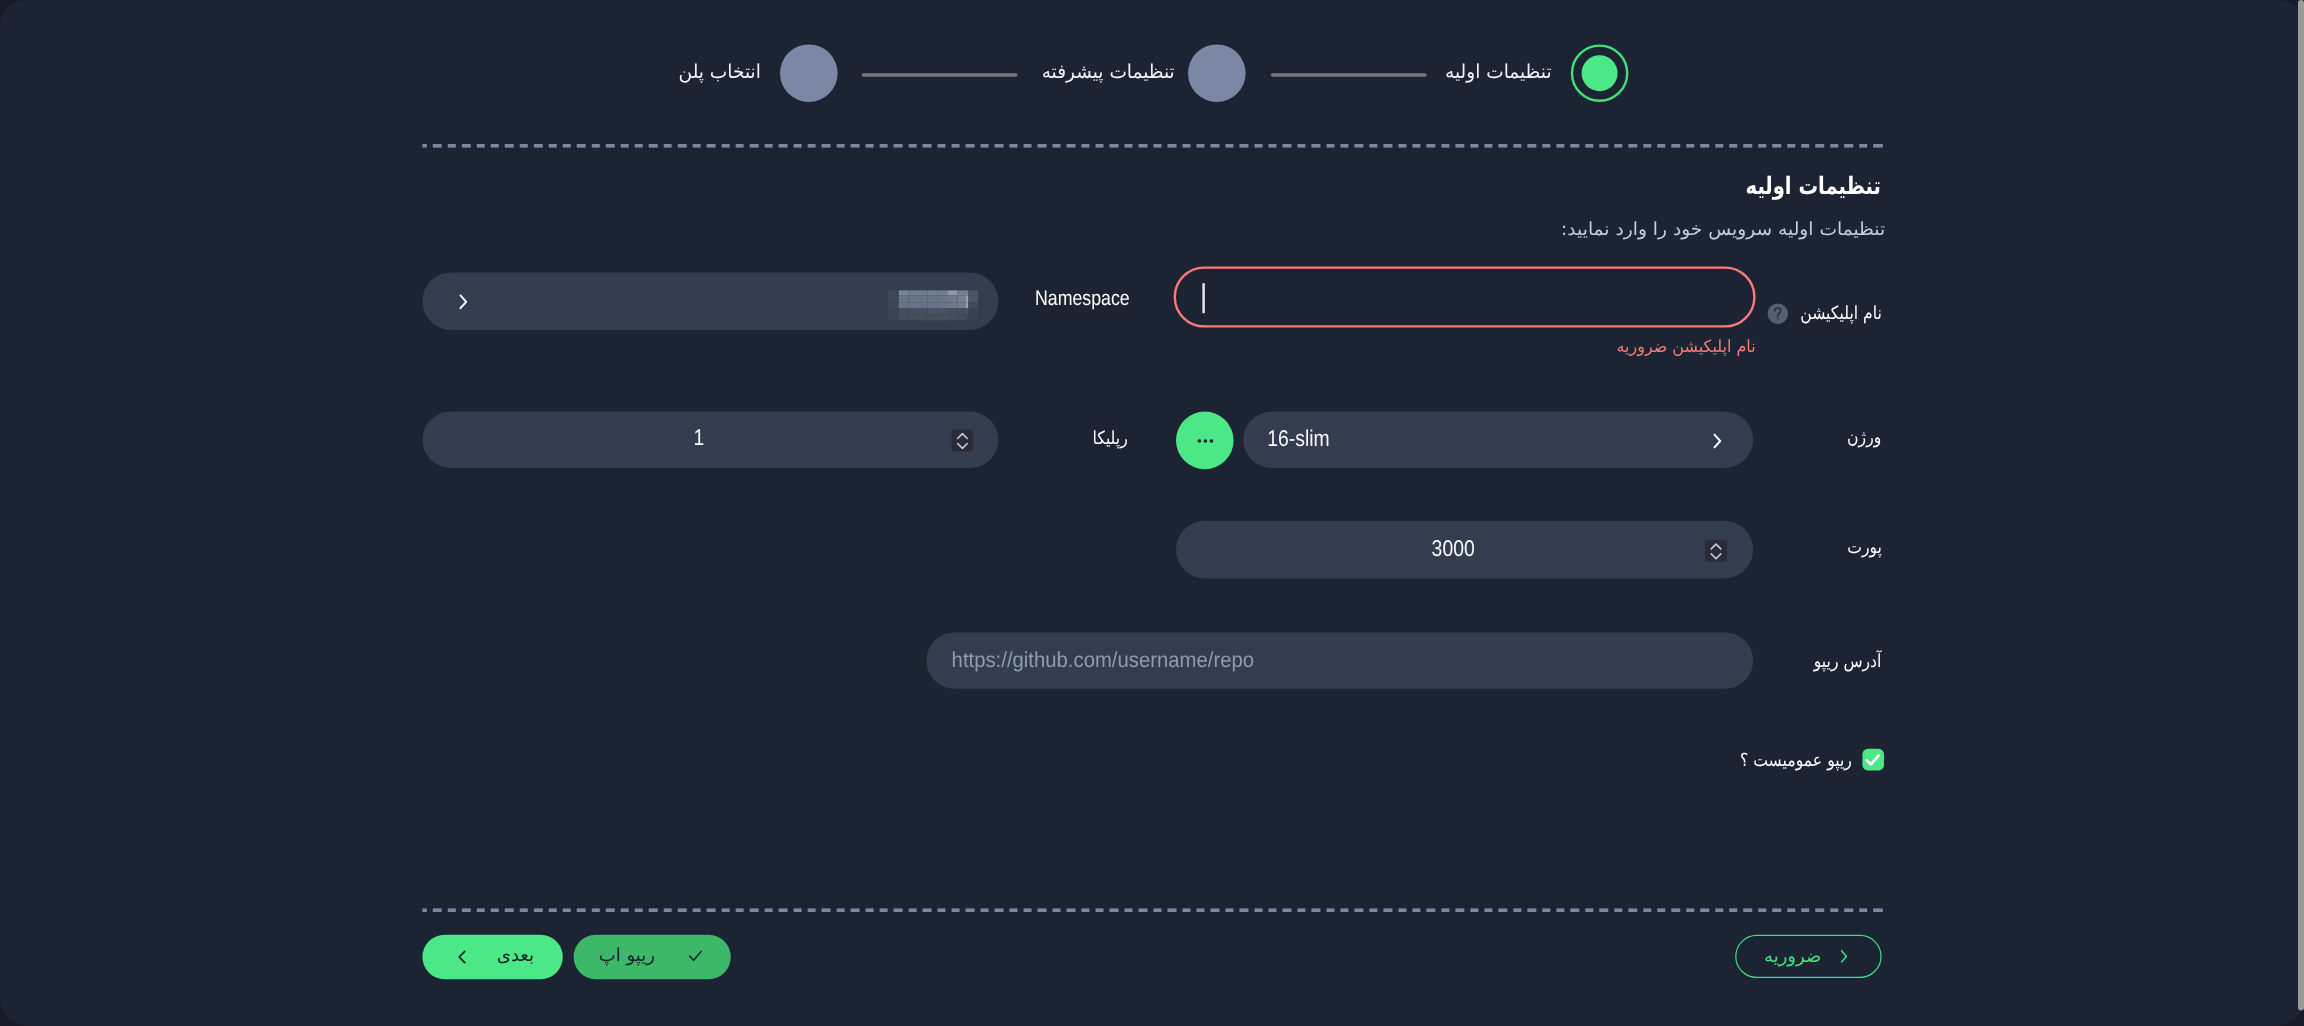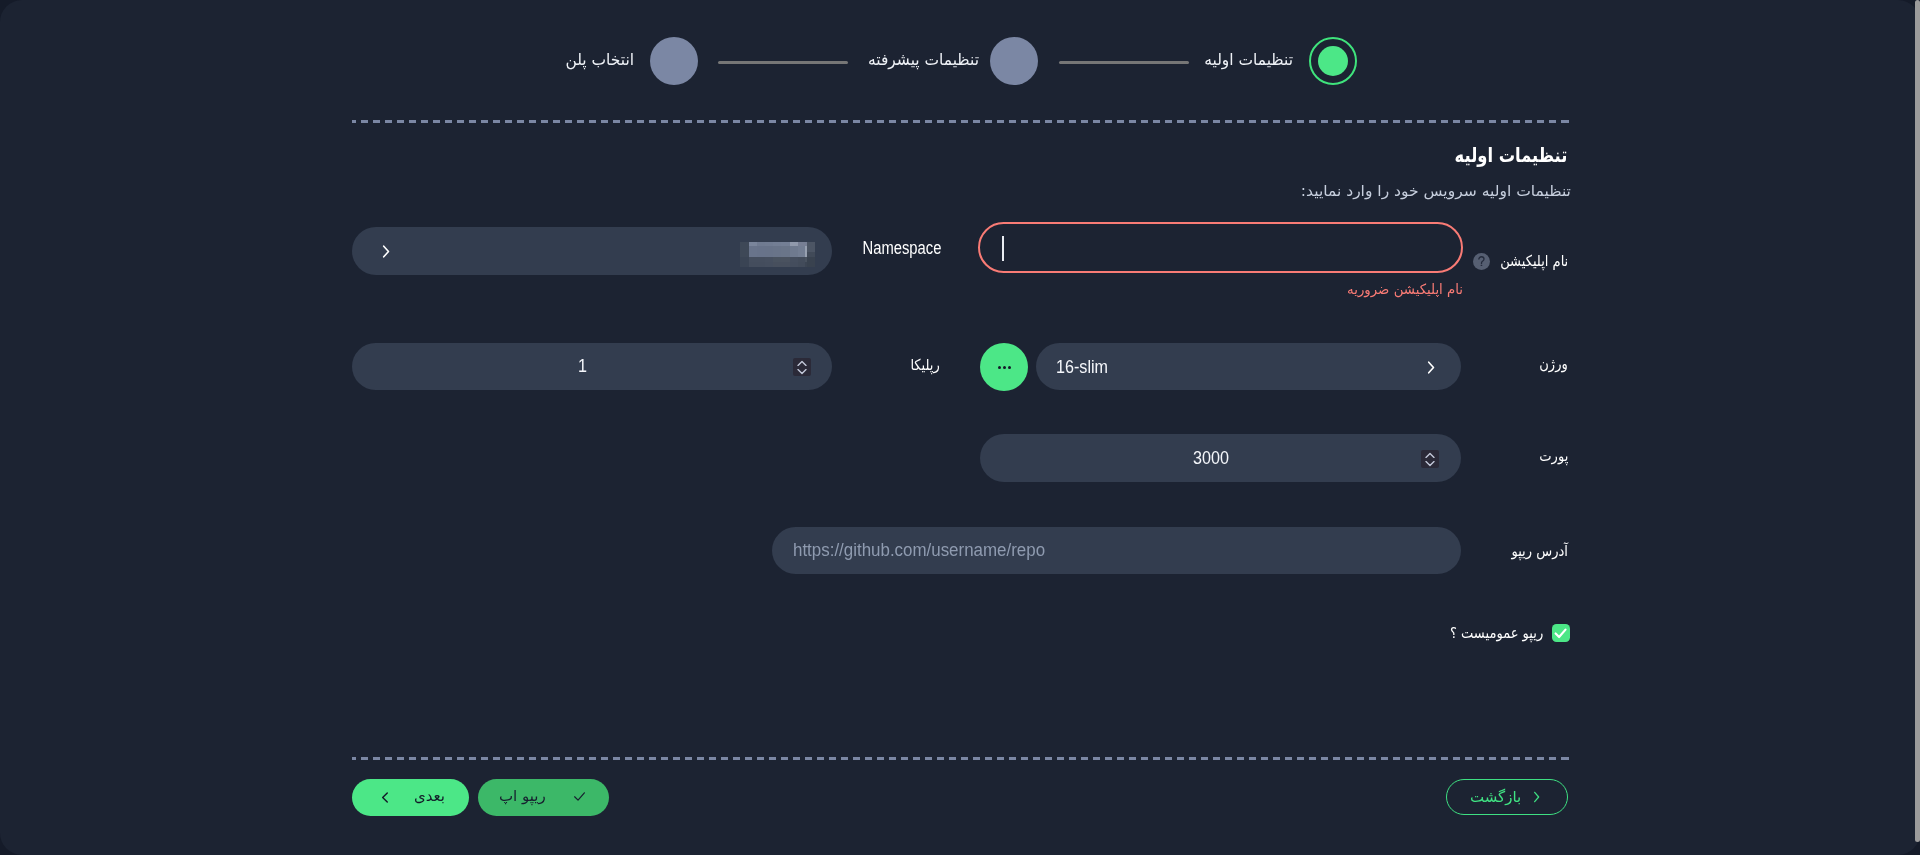--- a/index.html
+++ b/index.html
@@ -215,20 +215,20 @@
   </div>
 
   <div class="btn btn-build" style="left:478px;top:779px;width:131px;height:37px">
     <span class="ic" style="left:95px;top:11px"><svg width="13" height="13" viewBox="0 0 24 24" fill="none" stroke="#17202f" stroke-width="2.2" stroke-linecap="round" stroke-linejoin="round">
           <polyline points="3 12.5 9.3 18.8 21 5.2"></polyline>
         </svg></span>
     <span class="t" style="position:absolute;left:21px;top:8px">ریپو اپ</span>
   </div>
 
   <div class="btn btn-back" style="left:1446px;top:779px;width:122px;height:36px">
-    <span class="t" style="position:absolute;left:23px;top:8px">بازگشت</span>
+    <span class="t" style="position:absolute;left:23px;top:8px">ضروریه</span>
     <span class="ic" style="left:81px;top:9px"><svg width="16" height="16" viewBox="0 0 24 24" fill="none" stroke="#3ee082" stroke-width="1.9" stroke-linecap="round" stroke-linejoin="round">
           <polyline points="10 5 16 12 10 19"></polyline>
         </svg></span>
   </div>
 
 </div>
 <div class="scrollbar"></div>
 
 </body></html>

